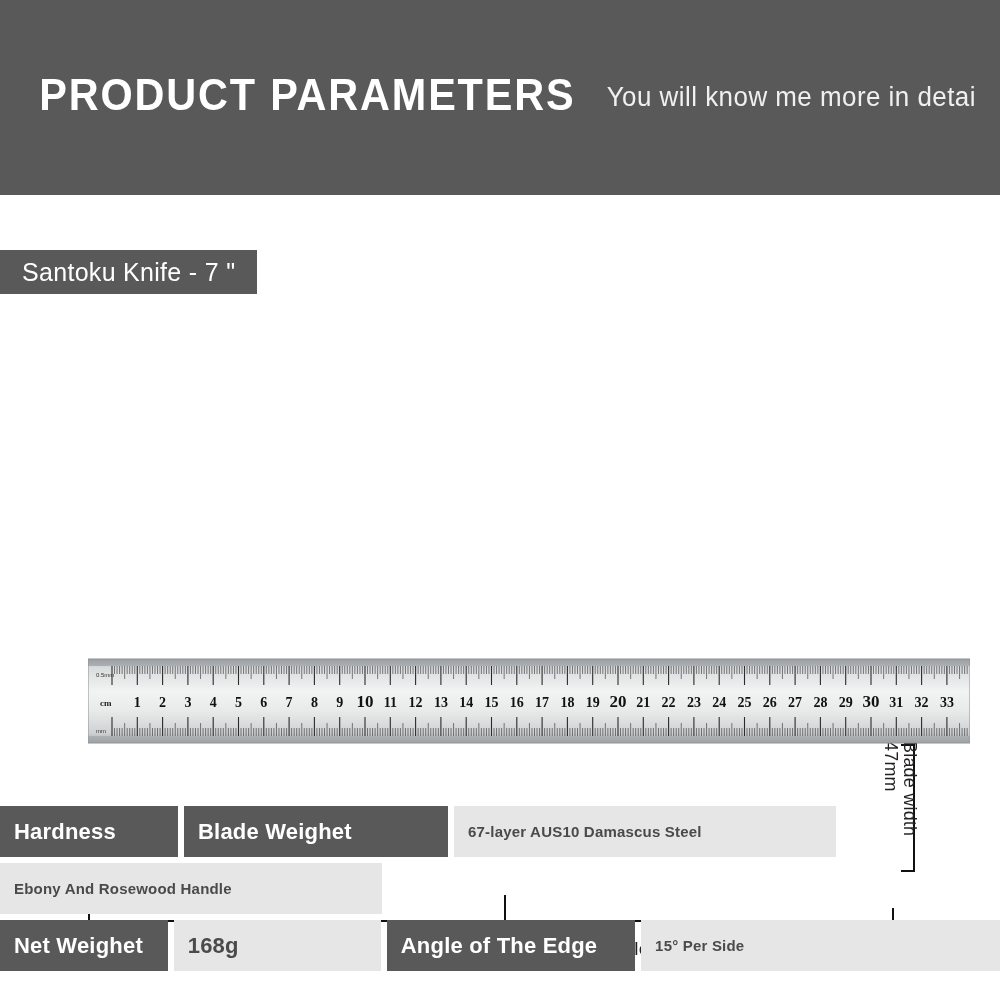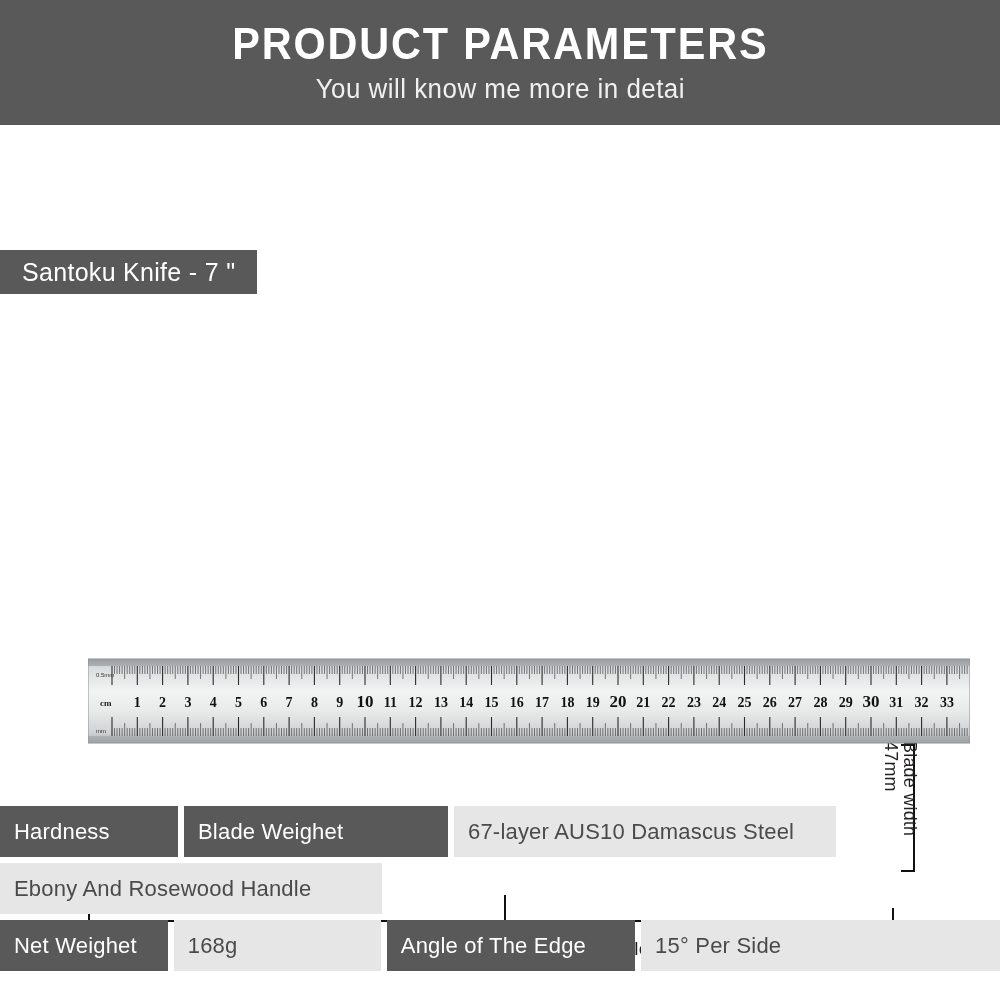--- a/index.html
+++ b/index.html
@@ -6,23 +6,23 @@
   body{
     width:1000px;height:1000px;overflow:hidden;position:relative;
     background:#ffffff;
     font-family:"Liberation Sans", sans-serif;
     color:#231f20;
   }
   .page{position:relative;width:1000px;height:1000px;}
 
   
   .header{
-    position:absolute;left:0;top:0;width:1000px;height:125px;
+    position:absolute;left:0;top:0;width:1000px;height:195px;
     background:#595959;
-    display:flex;flex-direction:column;align-items:center;justify-content:center;
+    display:flex;flex-direction:row;align-items:center;justify-content:center;
   }
   .header-title{
     color:#ffffff;font-size:45px;letter-spacing:2px;font-weight:700;
     line-height:1.05;transform:scaleX(.92);white-space:nowrap;margin:0 0 6px 0;
   }
   .header-sub{
     color:#f0f0f0;font-size:27px;font-weight:300;letter-spacing:.5px;
     white-space:nowrap;transform:scaleX(.96);
   }
 
@@ -75,29 +75,29 @@
   .ruler-wrap{position:absolute;left:88px;top:655px;width:882px;height:92px;}
 
   
   .spec{
     position:absolute;left:0;top:806px;width:1000px;
     display:flex;flex-direction:column;gap:6px;
   }
   .spec-row{display:flex;gap:6px;height:51px;}
   .cell{
     display:flex;align-items:center;
-    font-size:22px;font-weight:400;letter-spacing:.2px;white-space:nowrap;
+    font-size:22px;font-weight:700;letter-spacing:.2px;white-space:nowrap;
   }
   .cell.k{background:#595959;color:#ffffff;justify-content:flex-start;padding-left:14px;}
   .cell.v{background:#e6e6e6;color:#4a4a4a;justify-content:flex-start;padding-left:14px;}
   .c1{width:164px;}
   .c2{width:206px;justify-content:center;padding-left:0;}
   .c3{width:250px;justify-content:center;padding-left:0;}
   .c4{width:368px;}
-  .cell.c4{font-size:22px;}
+  .cell.c4{font-size:15px;}
 </style>
 </head>
 <body>
 
 <div class="page">
 
   <div class="header">
     <div class="header-title">PRODUCT PARAMETERS</div>
     <div class="header-sub">You will know me more in detai</div>
   </div>

